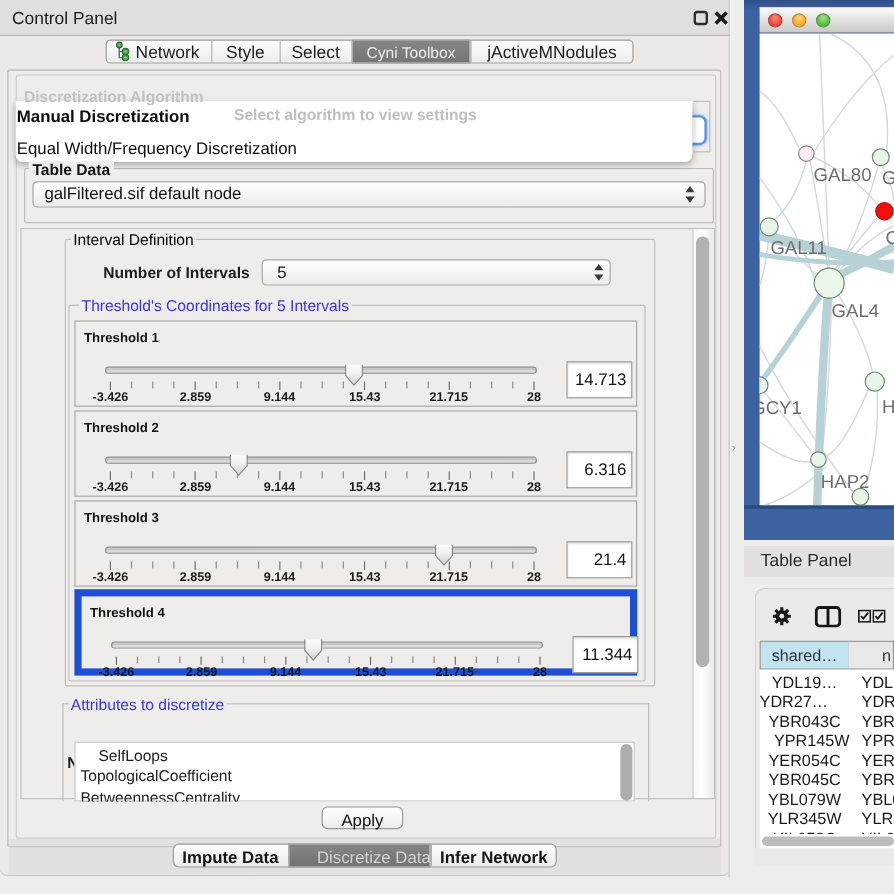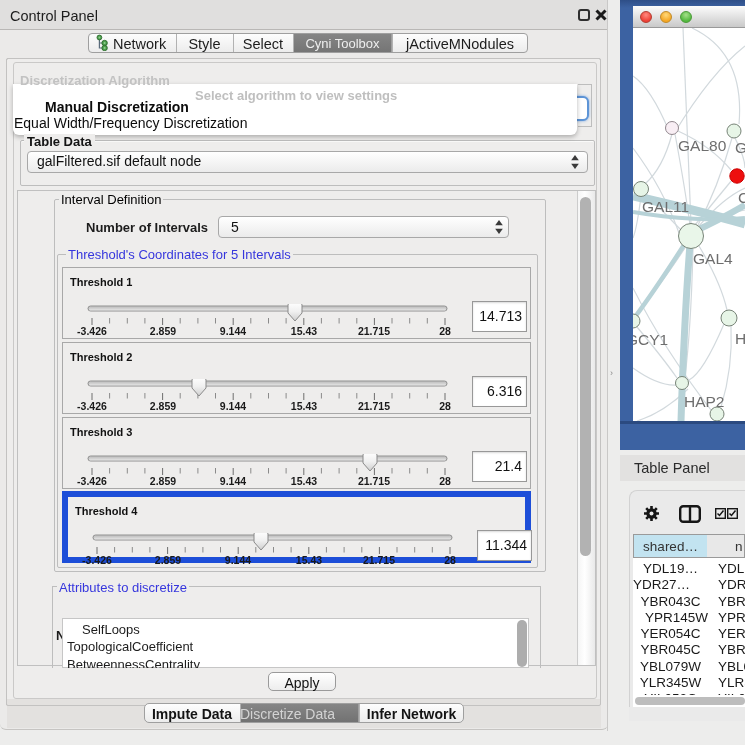--- a/index.html
+++ b/index.html
@@ -46,21 +46,21 @@
 <div class="abs" style="left:20px;top:140px;width:575px;height:46px;border:1px solid #bdbdbd;border-radius:2px;box-shadow:inset 0 1px 0 rgba(255,255,255,.7);"></div>
 <div class="abs" style="left:27px;top:151px;width:561px;height:22px;background:linear-gradient(#ffffff,#ebebeb);border:1px solid #a8a8a8;border-radius:4px;"></div>
 <div class="abs" style="left:37px;top:153px;font-size:14px;color:#111;">galFiltered.sif default node</div>
 <svg class="abs" style="left:570px;top:155px;" width="10" height="14" viewBox="0 0 10 14">
       <path d="M5 0 L8.8 5.2 L1.2 5.2 Z" fill="#3a3a3a"></path>
       <path d="M5 14 L8.8 8.8 L1.2 8.8 Z" fill="#3a3a3a"></path>
     </svg>
 <div class="abs" style="left:13px;top:84px;width:564px;height:51px;background:#ffffff;border-radius:0 0 6px 6px;box-shadow:0 2px 5px rgba(0,0,0,.28);"></div>
 <div class="abs t13 b" style="left:20px;top:73px;color:#c2c2c2;">Discretization Algorithm</div>
 <div class="abs t13 b" style="left:195px;top:88px;color:#bfbfbf;">Select algorithm to view settings</div>
-<div class="abs b" style="left:14px;top:99px;font-size:14px;color:#0c0c0c;margin-left:31px;">Manual Discretization</div>
+<div class="abs b" style="left:14px;top:89px;font-size:14px;color:#0c0c0c;">Manual Discretization</div>
 <div class="abs" style="left:14px;top:115px;font-size:14px;color:#0c0c0c;">Equal Width/Frequency Discretization</div>
 <div class="abs t13 b" style="left:24px;top:134px;color:#141414;background:#eeedec;padding:0 3px;">Table Data</div>
 <div class="abs" style="left:17px;top:190px;width:579px;height:476px;border:1px solid #c0c0c0;background:#eeedec;"></div>
 <div class="abs" style="left:577px;top:191px;width:18px;height:474px;background:linear-gradient(90deg,#f5f5f5,#ffffff 40%,#e9e9e9);border-left:1px solid #cccccc;"></div>
 <div class="abs" style="left:580px;top:197px;width:11px;height:359px;background:#b2b2b2;border-radius:6px;"></div>
 <div class="abs" style="left:54px;top:199px;width:492px;height:373px;border:1px solid #bdbdbd;border-radius:2px;"></div>
 <div class="abs t13" style="left:59px;top:192px;background:#eeedec;padding:0 2px;color:#000000;">Interval Definition</div>
 <div class="abs t13 b" style="left:86px;top:220px;">Number of Intervals</div>
 <div class="abs" style="left:218px;top:216px;width:291px;height:22px;background:linear-gradient(#ffffff,#ebebeb);border:1px solid #a8a8a8;border-radius:4px;"></div>
 <div class="abs" style="left:231px;top:219px;font-size:14px;color:#111;">5</div>
@@ -158,21 +158,21 @@
 <div class="abs t13" style="left:82px;top:622px;">SelfLoops</div>
 <div class="abs t13" style="left:67px;top:639px;">TopologicalCoefficient</div>
 <div class="abs t13" style="left:67px;top:657px;">BetweennessCentrality</div>
 <div class="abs" style="left:517px;top:620px;width:10px;height:47px;background:#adadad;border-radius:5px;"></div>
 <div class="abs" style="left:18px;top:668px;width:558px;height:7px;background:#eeedec;"></div>
 <div class="abs" style="left:268px;top:672px;width:68px;height:19px;background:linear-gradient(#ffffff,#ededed);border:1px solid #9a9a9a;border-radius:5px;"></div>
 <div class="abs" style="left:268px;top:675px;width:68px;text-align:center;font-size:14px;color:#111;">Apply</div>
 <div class="abs" style="left:144px;top:703px;width:320px;height:20px;background:linear-gradient(#fdfdfd,#ececec);border:1px solid #9f9f9f;border-radius:5px;"></div>
 <div class="abs" style="left:144px;top:706px;width:96px;text-align:center;font-size:14px;font-weight:600;color:#141414;">Impute Data</div>
 <div class="abs" style="left:240px;top:703px;width:119px;height:20px;background:linear-gradient(#858585,#727272);border:1px solid #9f9f9f;"></div>
-<div class="abs" style="left:240px;top:706px;width:119px;text-align:left;font-size:14px;color:#d3d3d3;">Discretize Data</div>
+<div class="abs" style="left:240px;top:706px;width:119px;text-align:right;font-size:14px;color:#d3d3d3;">Discretize Data</div>
 <div class="abs" style="left:240px;top:704px;width:1px;height:18px;background:#b2b2b2;"></div>
 <div class="abs" style="left:359px;top:706px;width:105px;text-align:center;font-size:14px;font-weight:600;color:#141414;">Infer Network</div>
 <div class="abs" style="left:359px;top:704px;width:1px;height:18px;background:#b2b2b2;"></div>
 <div class="abs" style="left:607px;top:0;width:1px;height:731px;background:#c9c8c7;"></div>
 <div class="abs" style="left:610px;top:368px;font-size:9px;color:#8a8a8a;">›</div>
 <div class="abs" style="left:620px;top:0;width:125px;height:450px;background:linear-gradient(#2e4e87,#3c62a2 8px,#3c62a2);"></div>
 <div class="abs" style="left:620px;top:421px;width:125px;height:3px;background:#2b4a80;"></div>
 <div class="abs" style="left:633px;top:6px;width:112px;height:22px;background:linear-gradient(#fcfcfc,#c9c9c9);border-bottom:1px solid #999;"></div>
 <div class="abs" style="left:640px;top:11px;width:12px;height:12px;border-radius:50%;background:radial-gradient(circle at 50% 30%,#ff8a80,#ee4035 70%);border:1px solid #b23c30;"></div>
 <div class="abs" style="left:660px;top:11px;width:12px;height:12px;border-radius:50%;background:radial-gradient(circle at 50% 30%,#ffd97a,#f5a623 70%);border:1px solid #c08a28;"></div>

